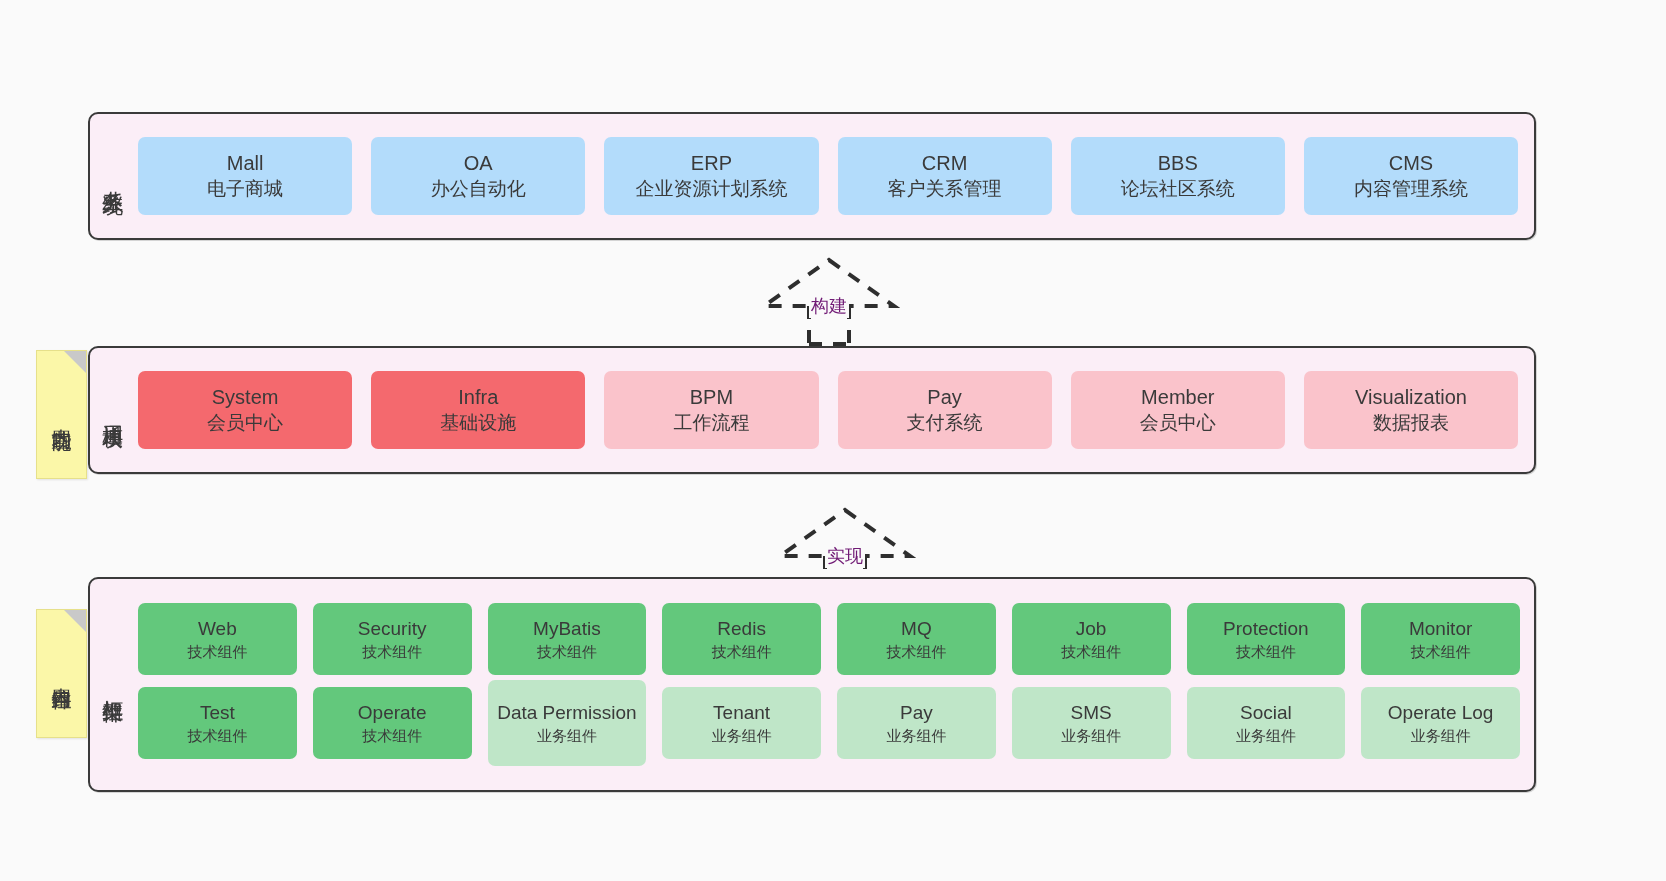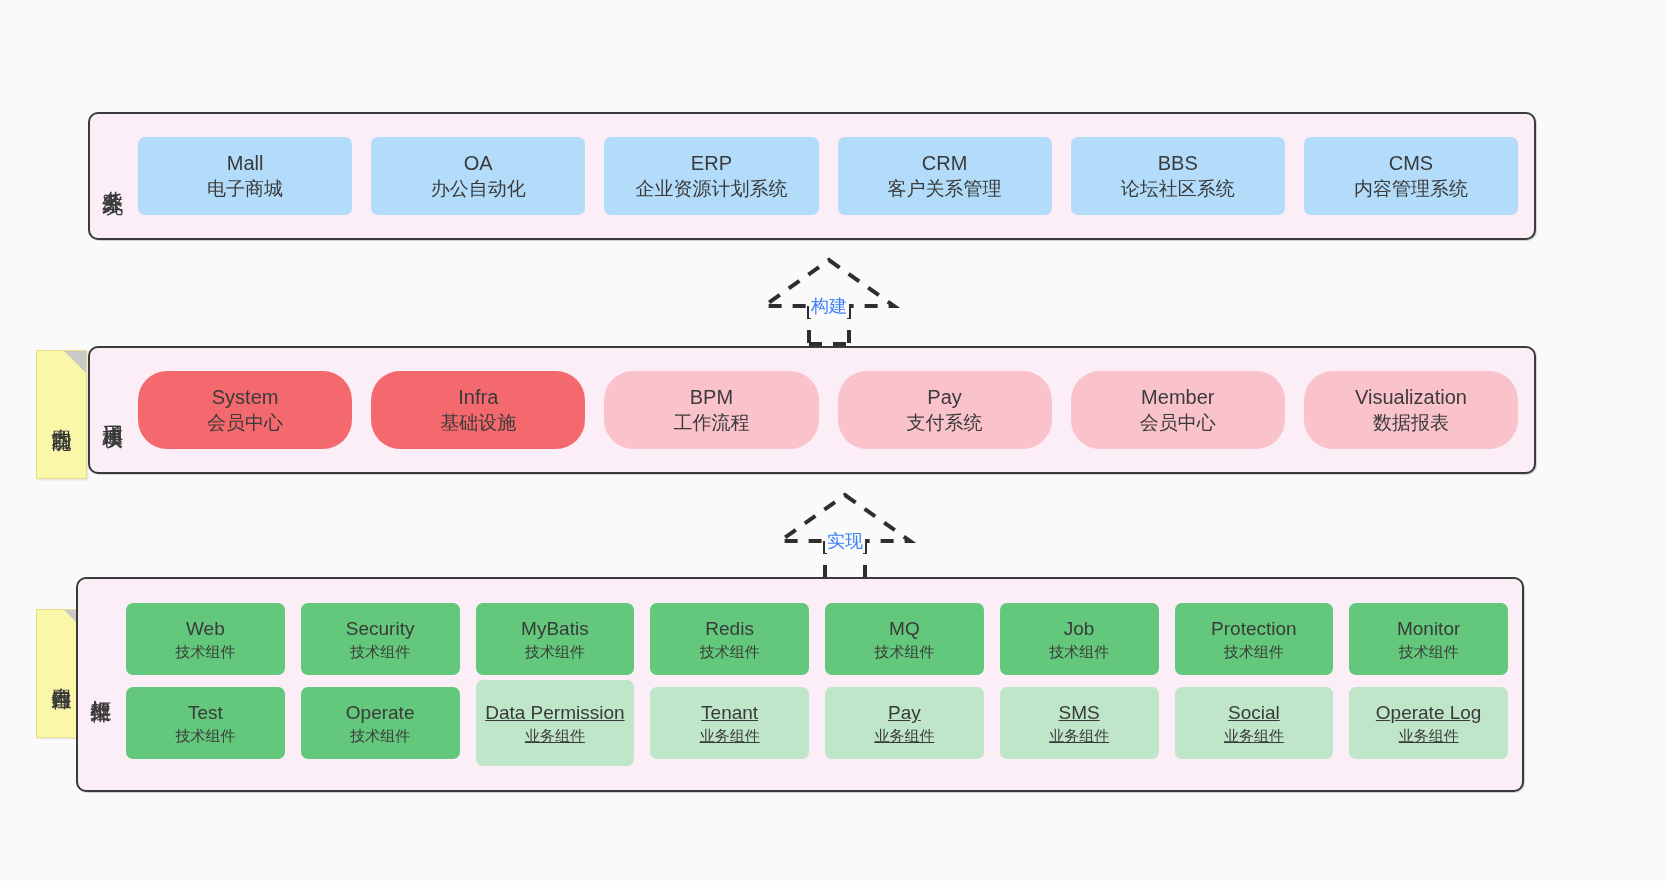--- a/index.html
+++ b/index.html
@@ -100,28 +100,27 @@
     top: 346px;
     width: 1448px;
     height: 128px;
   }
   #layer-modules .layer-body {
     gap: 19px;
   }
   #layer-modules .card {
     flex: 1 1 0;
     height: 78px;
-    border-radius: 29px;
   }
   .card.red-strong { background: #f4696e; }
   .card.red-soft   { background: #fac3cb; }
 
   
   #layer-framework {
-    left: 76px;
+    left: 88px;
     top: 577px;
     width: 1448px;
     height: 215px;
   }
   #layer-framework .layer-body {
     flex-direction: column;
     align-items: stretch;
     justify-content: center;
     gap: 0;
     padding: 0 14px 0 2px;
@@ -134,21 +133,21 @@
   .grid-row.row-1 { margin-bottom: 12px; }
   #layer-framework .card {
     flex: 1 1 0;
     height: 72px;
   }
   #layer-framework .card.tall {
     height: 86px;
     margin-top: -7px;
   }
   .card.green-strong { background: #63c87c; }
-  .card.green-soft   { background: #bfe6c8; text-decoration: underline; }
+  .card.green-soft   { background: #bfe6c8; }
   #layer-framework .card .en { font-size: 19px; }
   #layer-framework .card .cn { font-size: 15px; }
 
   
   .sticky {
     position: absolute;
     box-sizing: border-box;
     width: 51px;
     background: #fbf7a8;
     border: 1px solid #e6e08a;
@@ -195,32 +194,32 @@
     position: absolute;
     inset: 0;
     overflow: visible;
   }
   .uml-arrow .arrow-label {
     position: absolute;
     left: 50%;
     transform: translateX(-50%);
     top: 40px;
     font-size: 18px;
-    color: #3b82f6;
+    color: #701a75;
     background: #fafafa;
     padding: 0 2px;
     white-space: nowrap;
   }
   #arrow-build {
     left: 754px;
     top: 254px;
   }
   #arrow-implement {
     left: 770px;
-    top: 489px;
+    top: 504px;
   }
 </style>
 </head>
 <body>
 
 <div class="canvas">
 
   <div class="layer" id="layer-business">
     <div class="layer-title">业务系统</div>
     <div class="layer-body">

